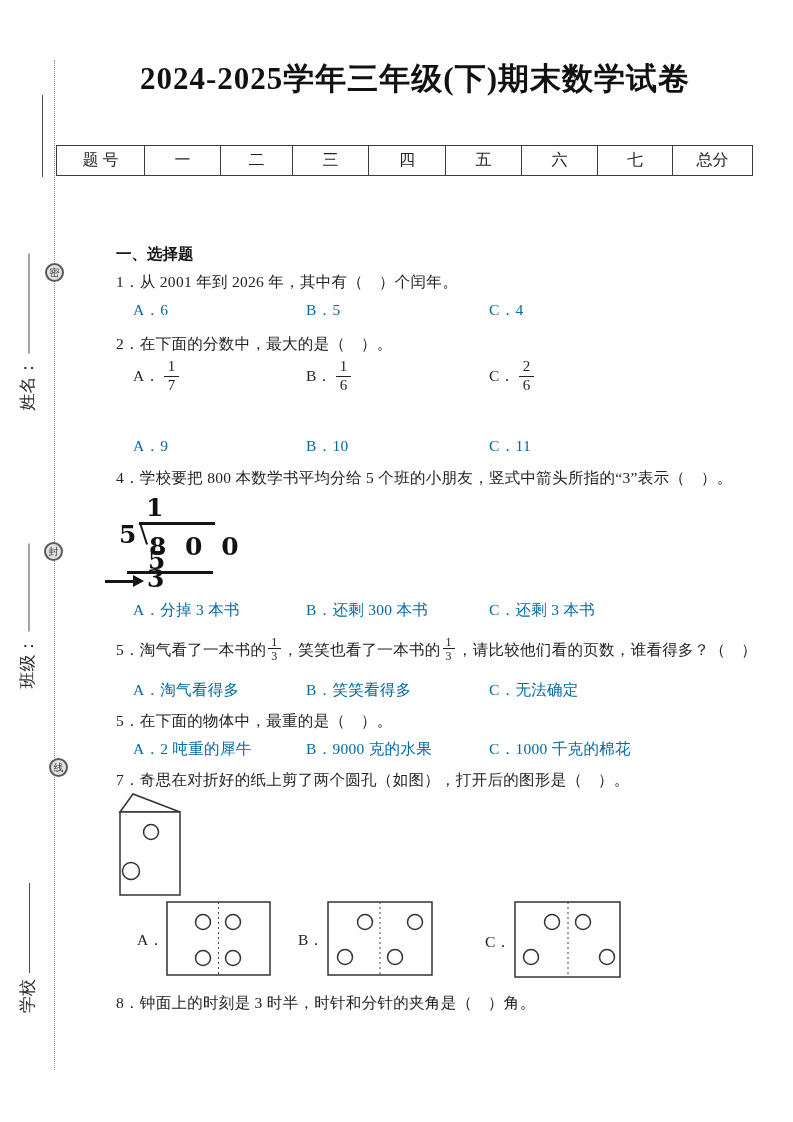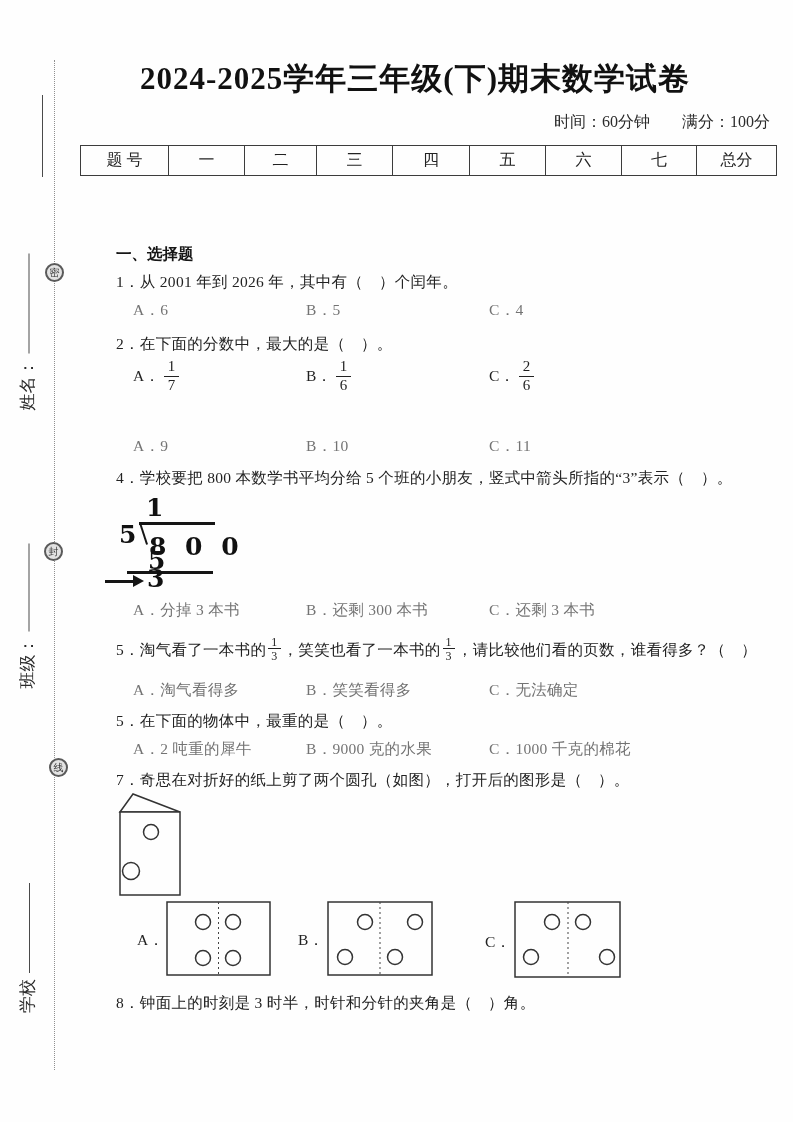--- a/index.html
+++ b/index.html
@@ -10,28 +10,28 @@
   .blank-line-top{position:absolute;left:42px;top:95px;height:82px;width:0;border-left:1.5px solid #4a4a4a;}
   .side-field{position:absolute;white-space:nowrap;font-size:17px;color:#2a2a2a;transform:rotate(-90deg);}
   .side-field .fill-line{display:inline-block;height:1px;border-bottom:1.5px solid #4a4a4a;vertical-align:middle;margin-left:6px;}
   .seal-stamp{position:absolute;width:19px;height:19px;box-sizing:border-box;border:2px solid #5a5a5a;border-radius:50%;
               background:#e3e3e3;color:#333;font-size:10px;line-height:15px;text-align:center;font-family:"Liberation Sans",sans-serif;}
   
   .exam-title{position:absolute;left:60px;top:58px;width:710px;text-align:center;font-size:31px;font-weight:bold;letter-spacing:1px;color:#111;}
   .meta-line{position:absolute;left:72px;top:112px;width:698px;text-align:right;font-size:16px;color:#2b2b2b;}
   .meta-line span{margin-left:28px;}
   
-  .score-table{position:absolute;left:80px;top:145px;border-collapse:collapse;table-layout:fixed;}
+  .score-table{position:absolute;left:56px;top:145px;border-collapse:collapse;table-layout:fixed;}
   .score-table td{border:1.6px solid #3c3c3c;text-align:center;font-size:16px;color:#222;padding:0;}
   .score-table tr.r1 td{height:29px;}
   .score-table tr.r2 td{height:26px;}
   
   .sec-title{position:absolute;left:116px;top:244px;font-size:15.5px;font-weight:bold;color:#161616;}
   .qline{position:absolute;left:116px;width:664px;font-size:15.5px;line-height:21px;color:#222;letter-spacing:0.3px;}
-  .optrow{position:absolute;left:0;width:662px;height:22px;font-size:15.5px;color:#737373;}
+  .optrow{position:absolute;left:0;width:662px;height:22px;font-size:15.5px;color:#0369a1;}
   .optrow .opt{position:absolute;top:0;white-space:nowrap;letter-spacing:0.3px;}
   .opt.a{left:133px;} .opt.b{left:306px;} .opt.c{left:489px;}
   .fracrow{position:absolute;left:0;top:353px;width:793px;height:46px;}
   .fracopt{position:absolute;top:0;height:46px;display:flex;align-items:center;font-size:15.5px;}
   .frac{display:inline-block;text-align:center;font-size:15px;line-height:1.05;vertical-align:middle;margin-left:4px;}
   .frac .num{display:block;border-bottom:1.5px solid #222;padding:0 4px 1px;}
   .frac .den{display:block;padding-top:1px;}
   .frac.inline{font-size:12px;line-height:1.0;margin:0 2px;transform:translateY(-2px);}
   .frac.inline .num{padding:0 3px 0;}
   
@@ -65,24 +65,20 @@
   </div>
   <div class="side-field" style="left:-45px;top:929px;width:145px;">
     <span>学校</span><span class="fill-line" style="width:90px;"></span>
   </div>
 
   <div class="seal-stamp" style="left:45px;top:263px;"><span>密</span></div>
   <div class="seal-stamp" style="left:44px;top:542px;"><span>封</span></div>
   <div class="seal-stamp" style="left:49px;top:758px;"><span>线</span></div>
 
   <div class="exam-title">2024-2025学年三年级(下)期末数学试卷</div>
-  <div class="meta-line">
-    <span>时间：60分钟</span>
-    <span>满分：100分</span>
-  </div>
 
   <table class="score-table">
     <colgroup>
       <col style="width:88px">
         <col style="width:76px">
         <col style="width:72px">
         <col style="width:76px">
       <col style="width:77px">
         <col style="width:76px">
         <col style="width:76px">

